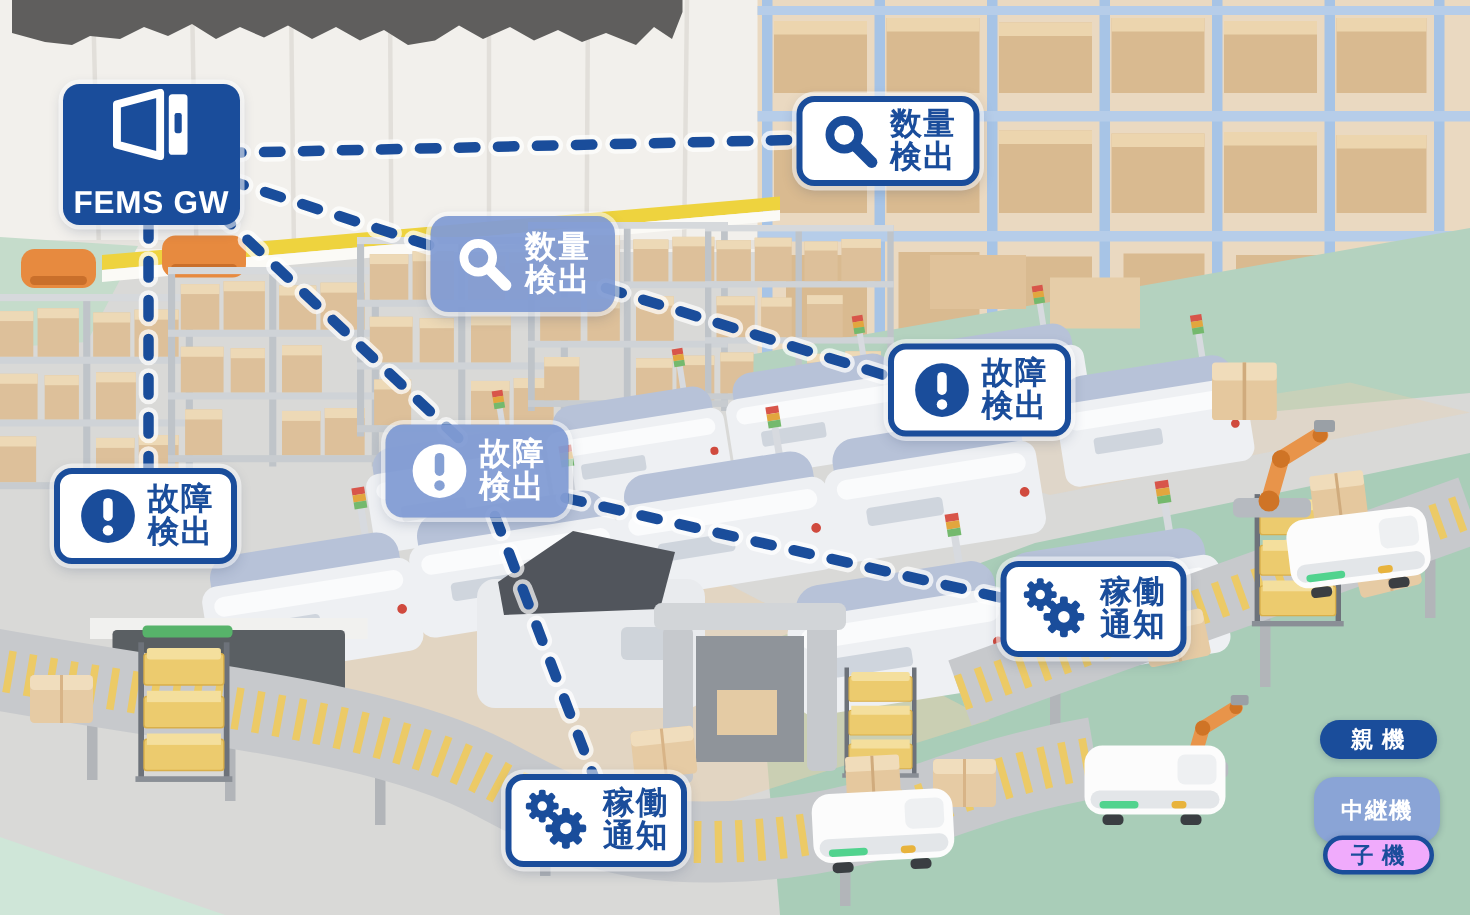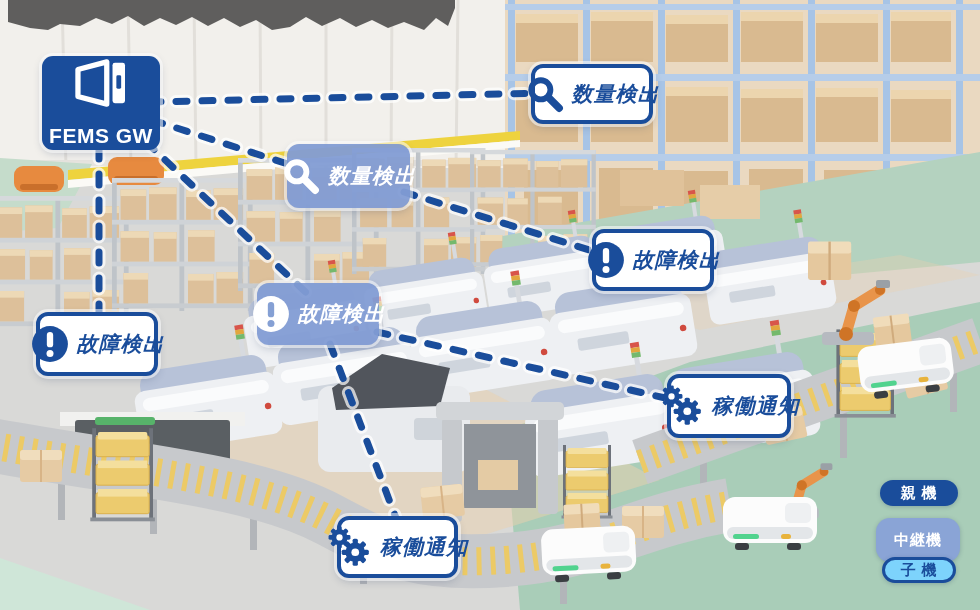--- a/index.html
+++ b/index.html
@@ -19,35 +19,35 @@
 
   .node{
     --nodebg:#fff;
     position:absolute;display:flex;align-items:center;justify-content:center;gap:7px;
     border-radius:12px;box-sizing:border-box;
     box-shadow:0 0 0 3px rgba(255,255,255,.55),0 3px 9px rgba(30,50,90,.25);
   }
   .node.child{background:#fff;border:4px solid var(--blue);color:var(--blue);}
   .node.relay{--nodebg:#85a0d4;background:rgba(130,156,212,.95);color:#fff;}
   .node.parent-node{--nodebg:#1a4d9b;background:var(--blue);color:#fff;flex-direction:column;gap:17px;border-radius:11px;}
-  .lbl{display:flex;flex-direction:row;font-weight:700;font-size:21px;line-height:1.06;letter-spacing:1px;font-style:italic;}
+  .lbl{display:flex;flex-direction:column;font-weight:700;font-size:21px;line-height:1.06;letter-spacing:1px;}
   .lbl span{display:block;white-space:nowrap;}
   .gwlbl{font-weight:700;font-size:21px;letter-spacing:.5px;white-space:nowrap;}
   .nicon{width:40px;height:40px;flex:0 0 auto;fill:var(--nodebg);}
   .nicon.gears{width:46px;height:42px;}
   .gwicon{width:62px;height:48px;fill:var(--nodebg);}
 
   .pill{
     position:absolute;display:flex;align-items:center;justify-content:center;
     border-radius:14px;font-weight:700;font-size:15px;box-sizing:border-box;
     box-shadow:0 1px 4px rgba(30,50,90,.25);letter-spacing:1px;white-space:nowrap;font-family:Liberation Serif, serif;
   }
   .pill-parent{background:var(--blue);color:#fff;}
   .pill-relay{background:#8aa4d6;color:#fff;}
-  .pill-child{background:#7dd3fc;color:var(--blue);border:3px solid var(--blue);}
+  .pill-child{background:#f0abfc;color:var(--blue);border:3px solid var(--blue);}
 </style>
 </head>
 <body>
 
 <div class="stage">
 
   <svg class="bg" width="980" height="610" viewBox="0 0 980 610" aria-hidden="true">
     <defs>
       <g id="rack">
         <rect x="0" y="0" width="5" height="140" fill="#bfc4c9"></rect>

